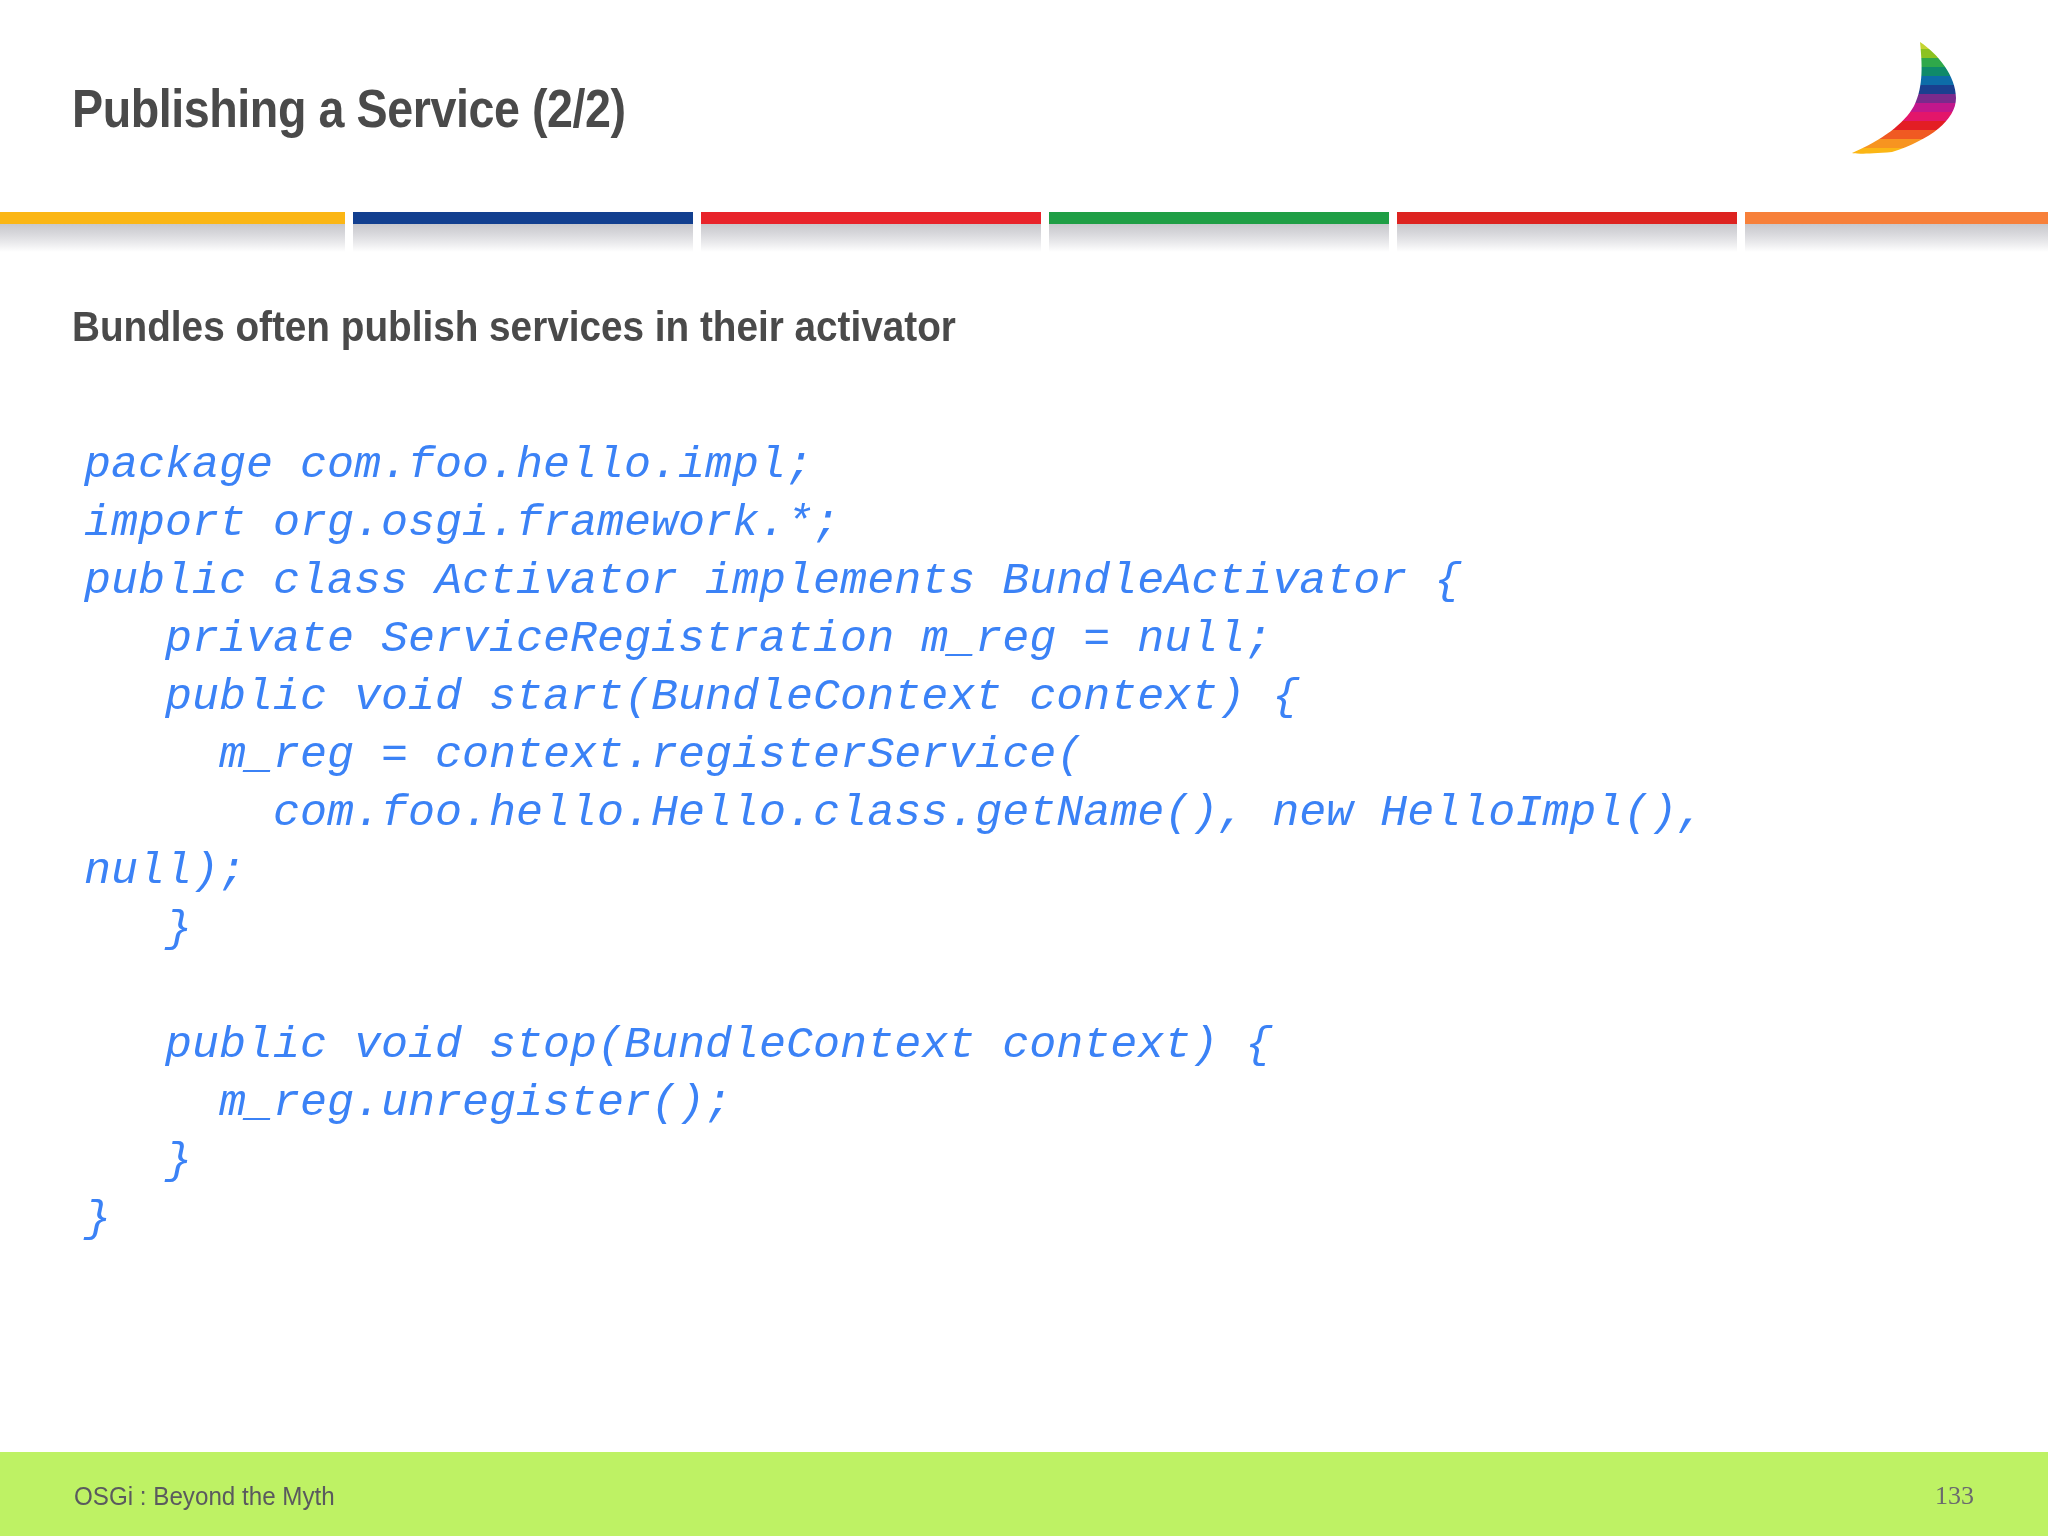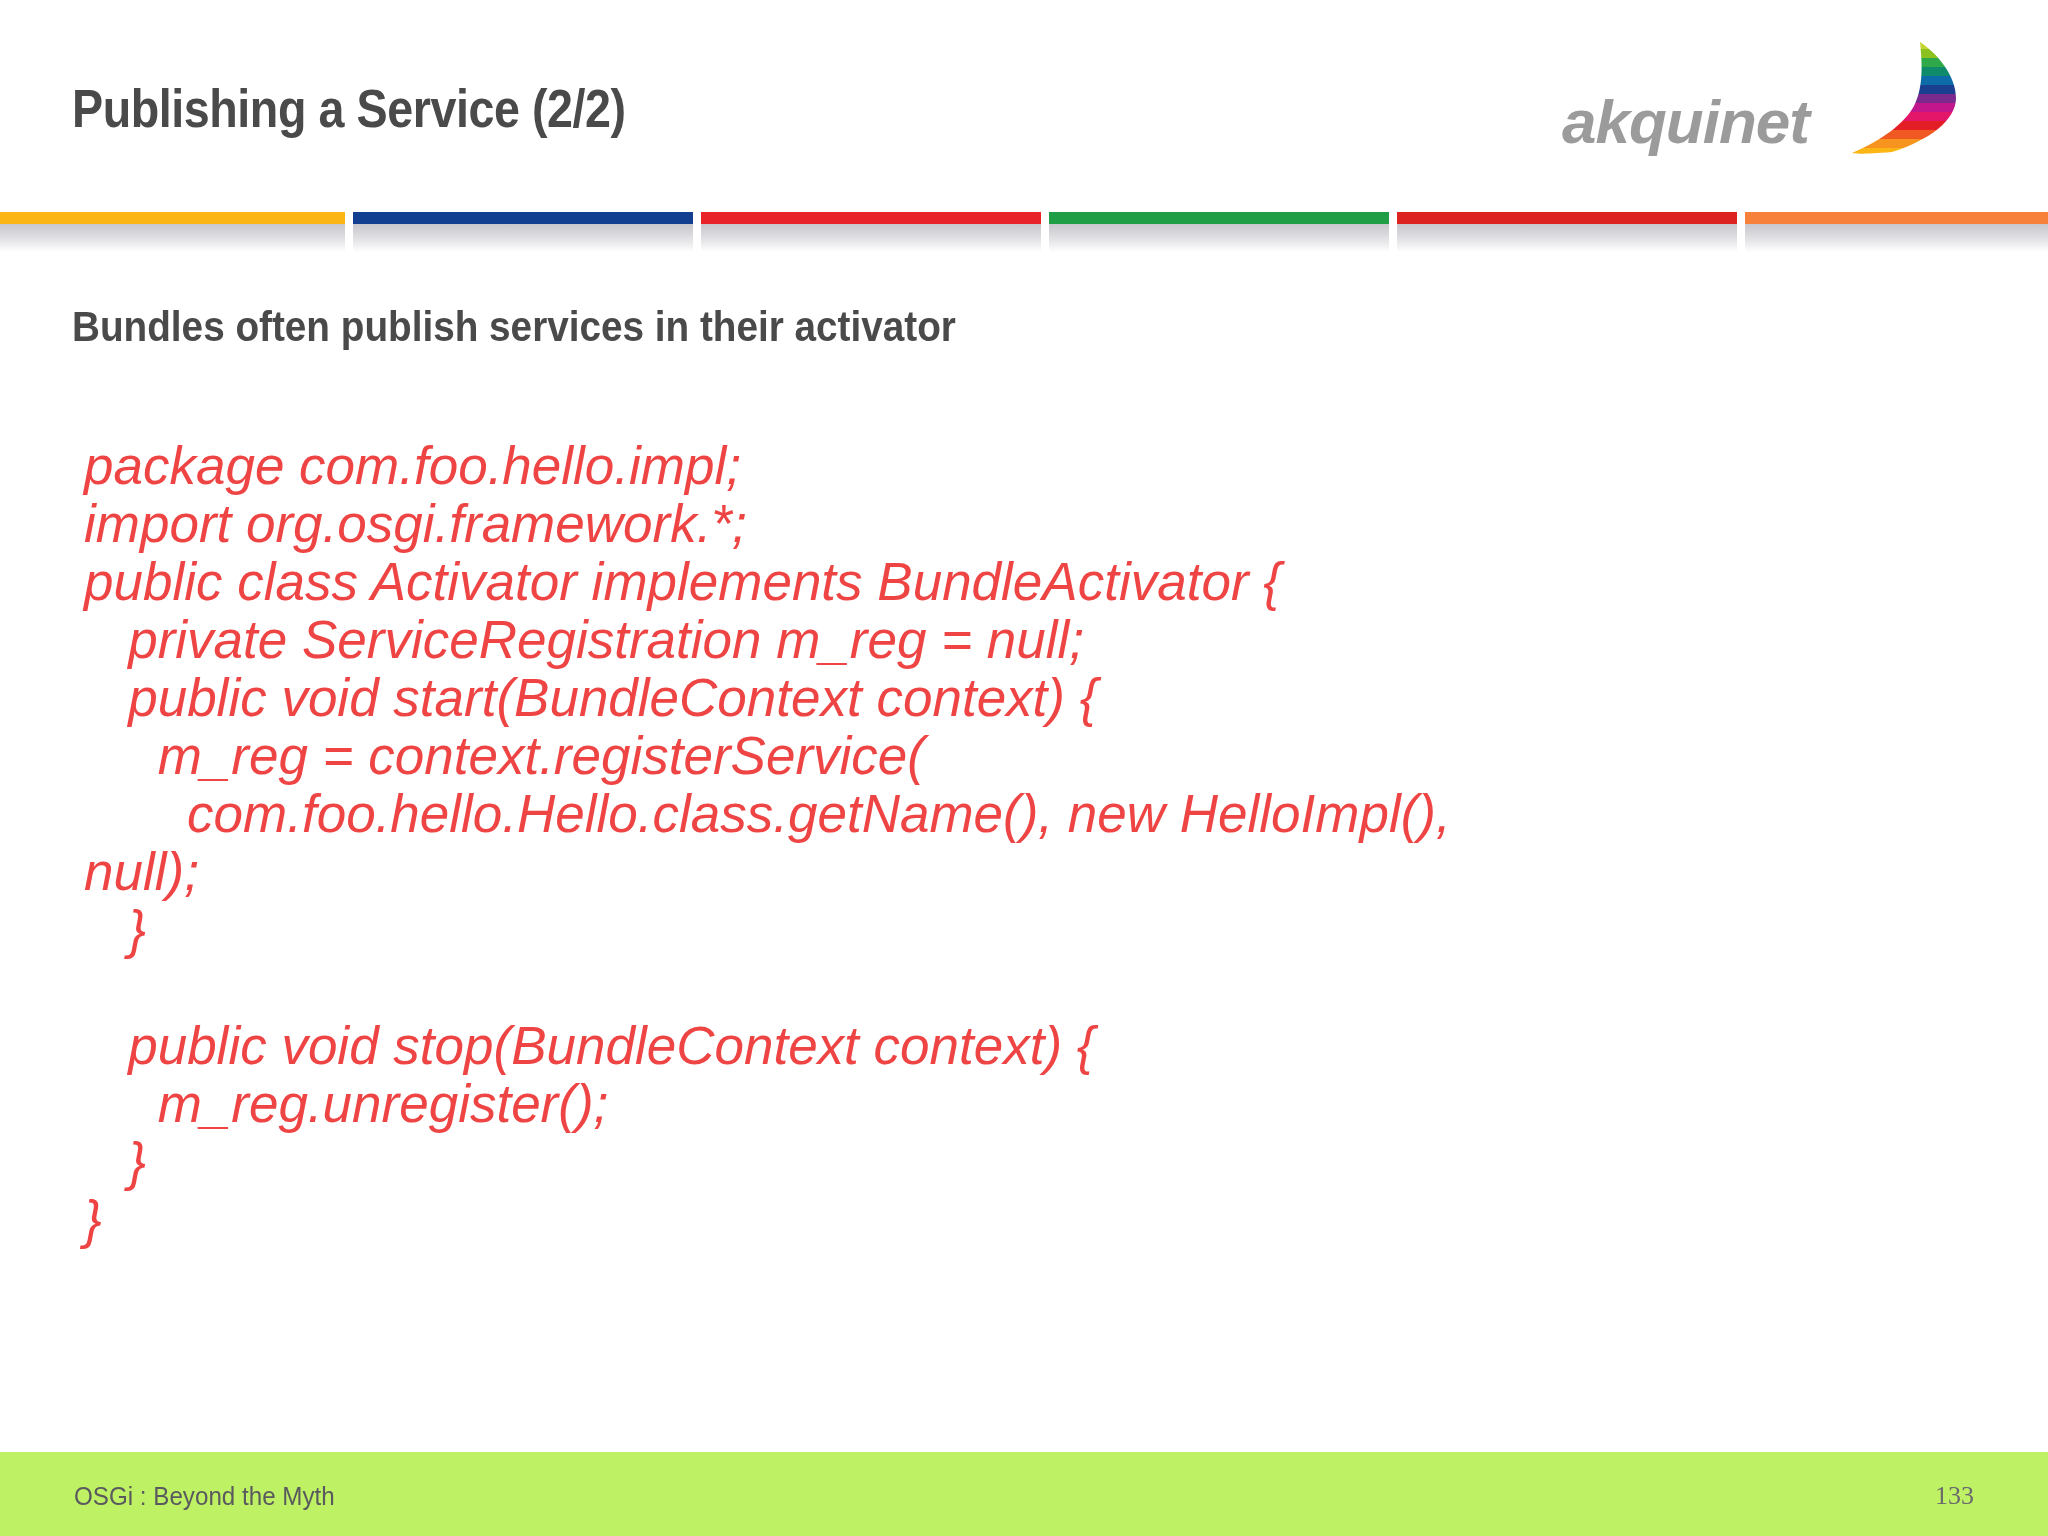--- a/index.html
+++ b/index.html
@@ -112,25 +112,25 @@
     color: #4a4a4a;
     transform: scaleX(0.9);
     transform-origin: left center;
     white-space: nowrap;
   }
   #code-block {
     position: absolute;
     left: 84px;
     top: 185px;
     width: 1930px;
-    font-family: Liberation Sans, sans-serif;
+    font-family: Liberation Mono, monospace;
     font-style: italic;
-    font-size: 53px;
+    font-size: 45px;
     line-height: 58px;
-    color: #ef4444;
+    color: #3b82f6;
     white-space: pre;
   }
   .code-line {
     white-space: pre;
     min-height: 58px;
   }
 
   
   #slide-footer {
     position: absolute;
@@ -162,21 +162,20 @@
   }
 </style>
 </head>
 <body>
 
 <div id="slide-header">
 
   <div id="slide-title">Publishing a Service (2/2)</div>
 
   <div id="brand-logo">
-    <div id="brand-wordmark">akquinet</div>
     <svg id="brand-swoosh" viewBox="0 0 110 115" preserveAspectRatio="none">
       <defs>
         <clipPath id="swooshClip">
           <path d="M68 2 C 86 14, 104 36, 104 58
                    C 104 80, 78 100, 40 112
                    C 16 114, 2 114, 0 113
                    C 30 100, 52 84, 62 66
                    C 72 46, 70 22, 68 2 Z"></path>
         </clipPath>
       </defs>

